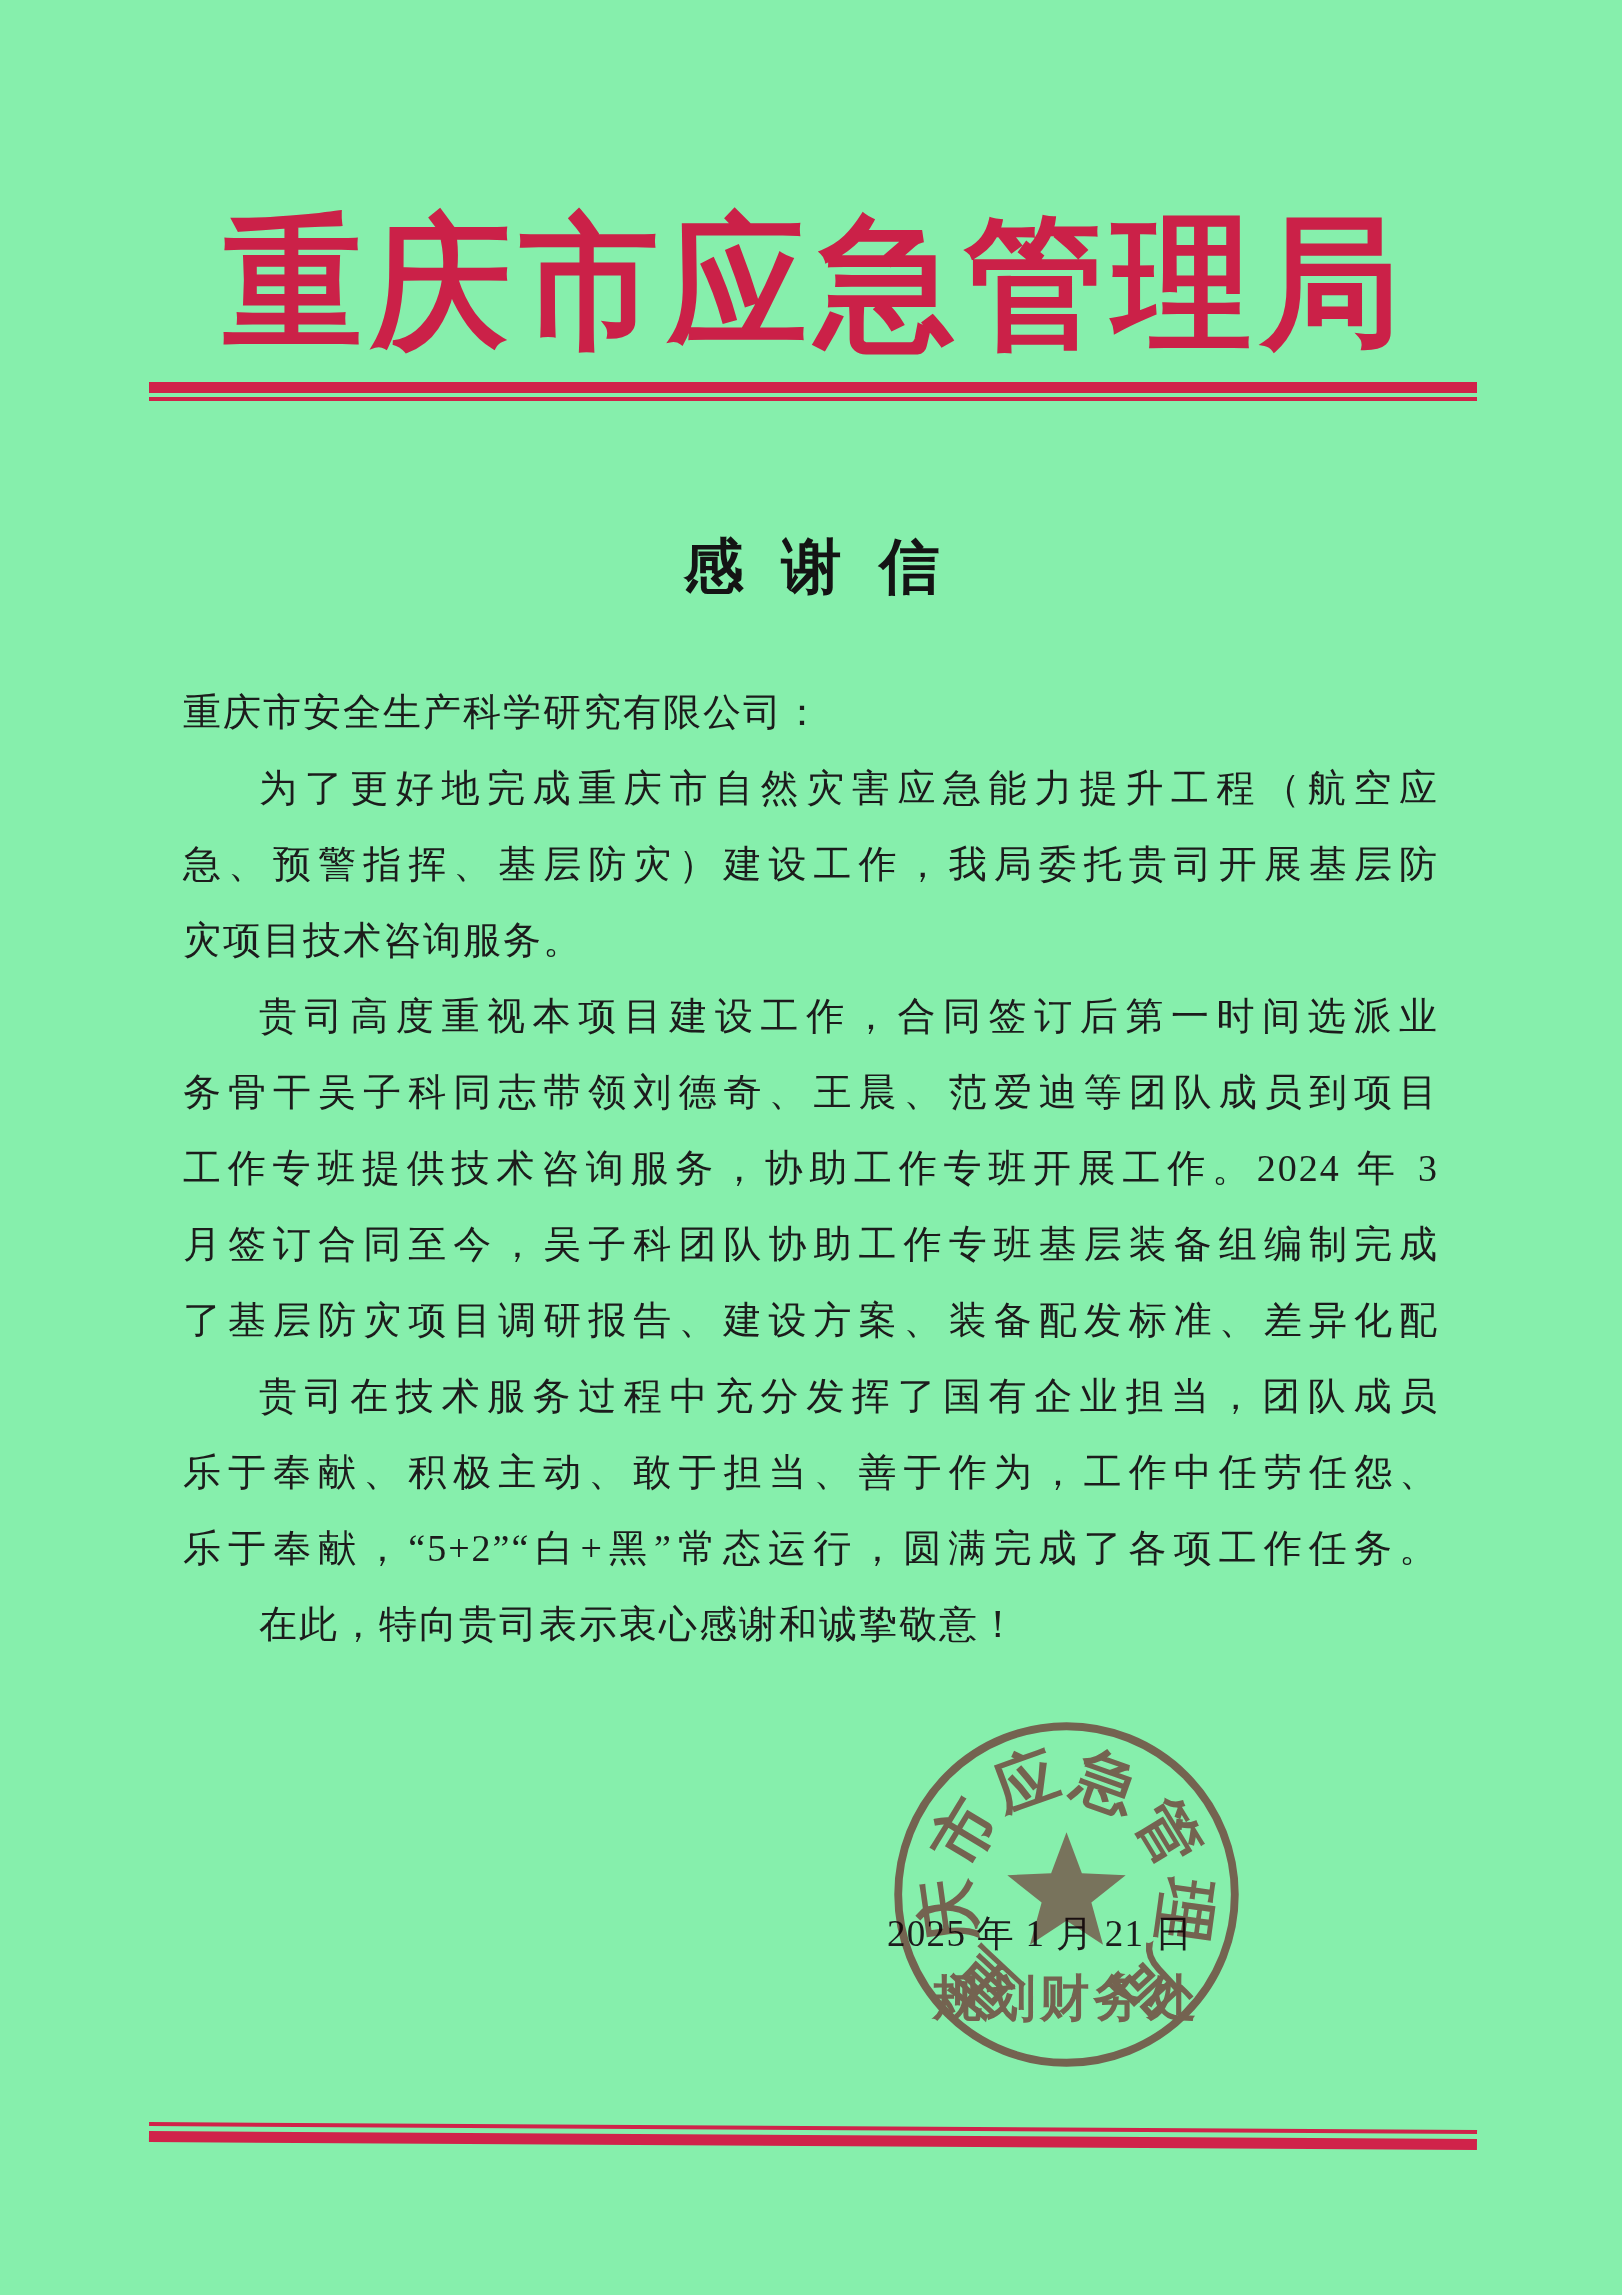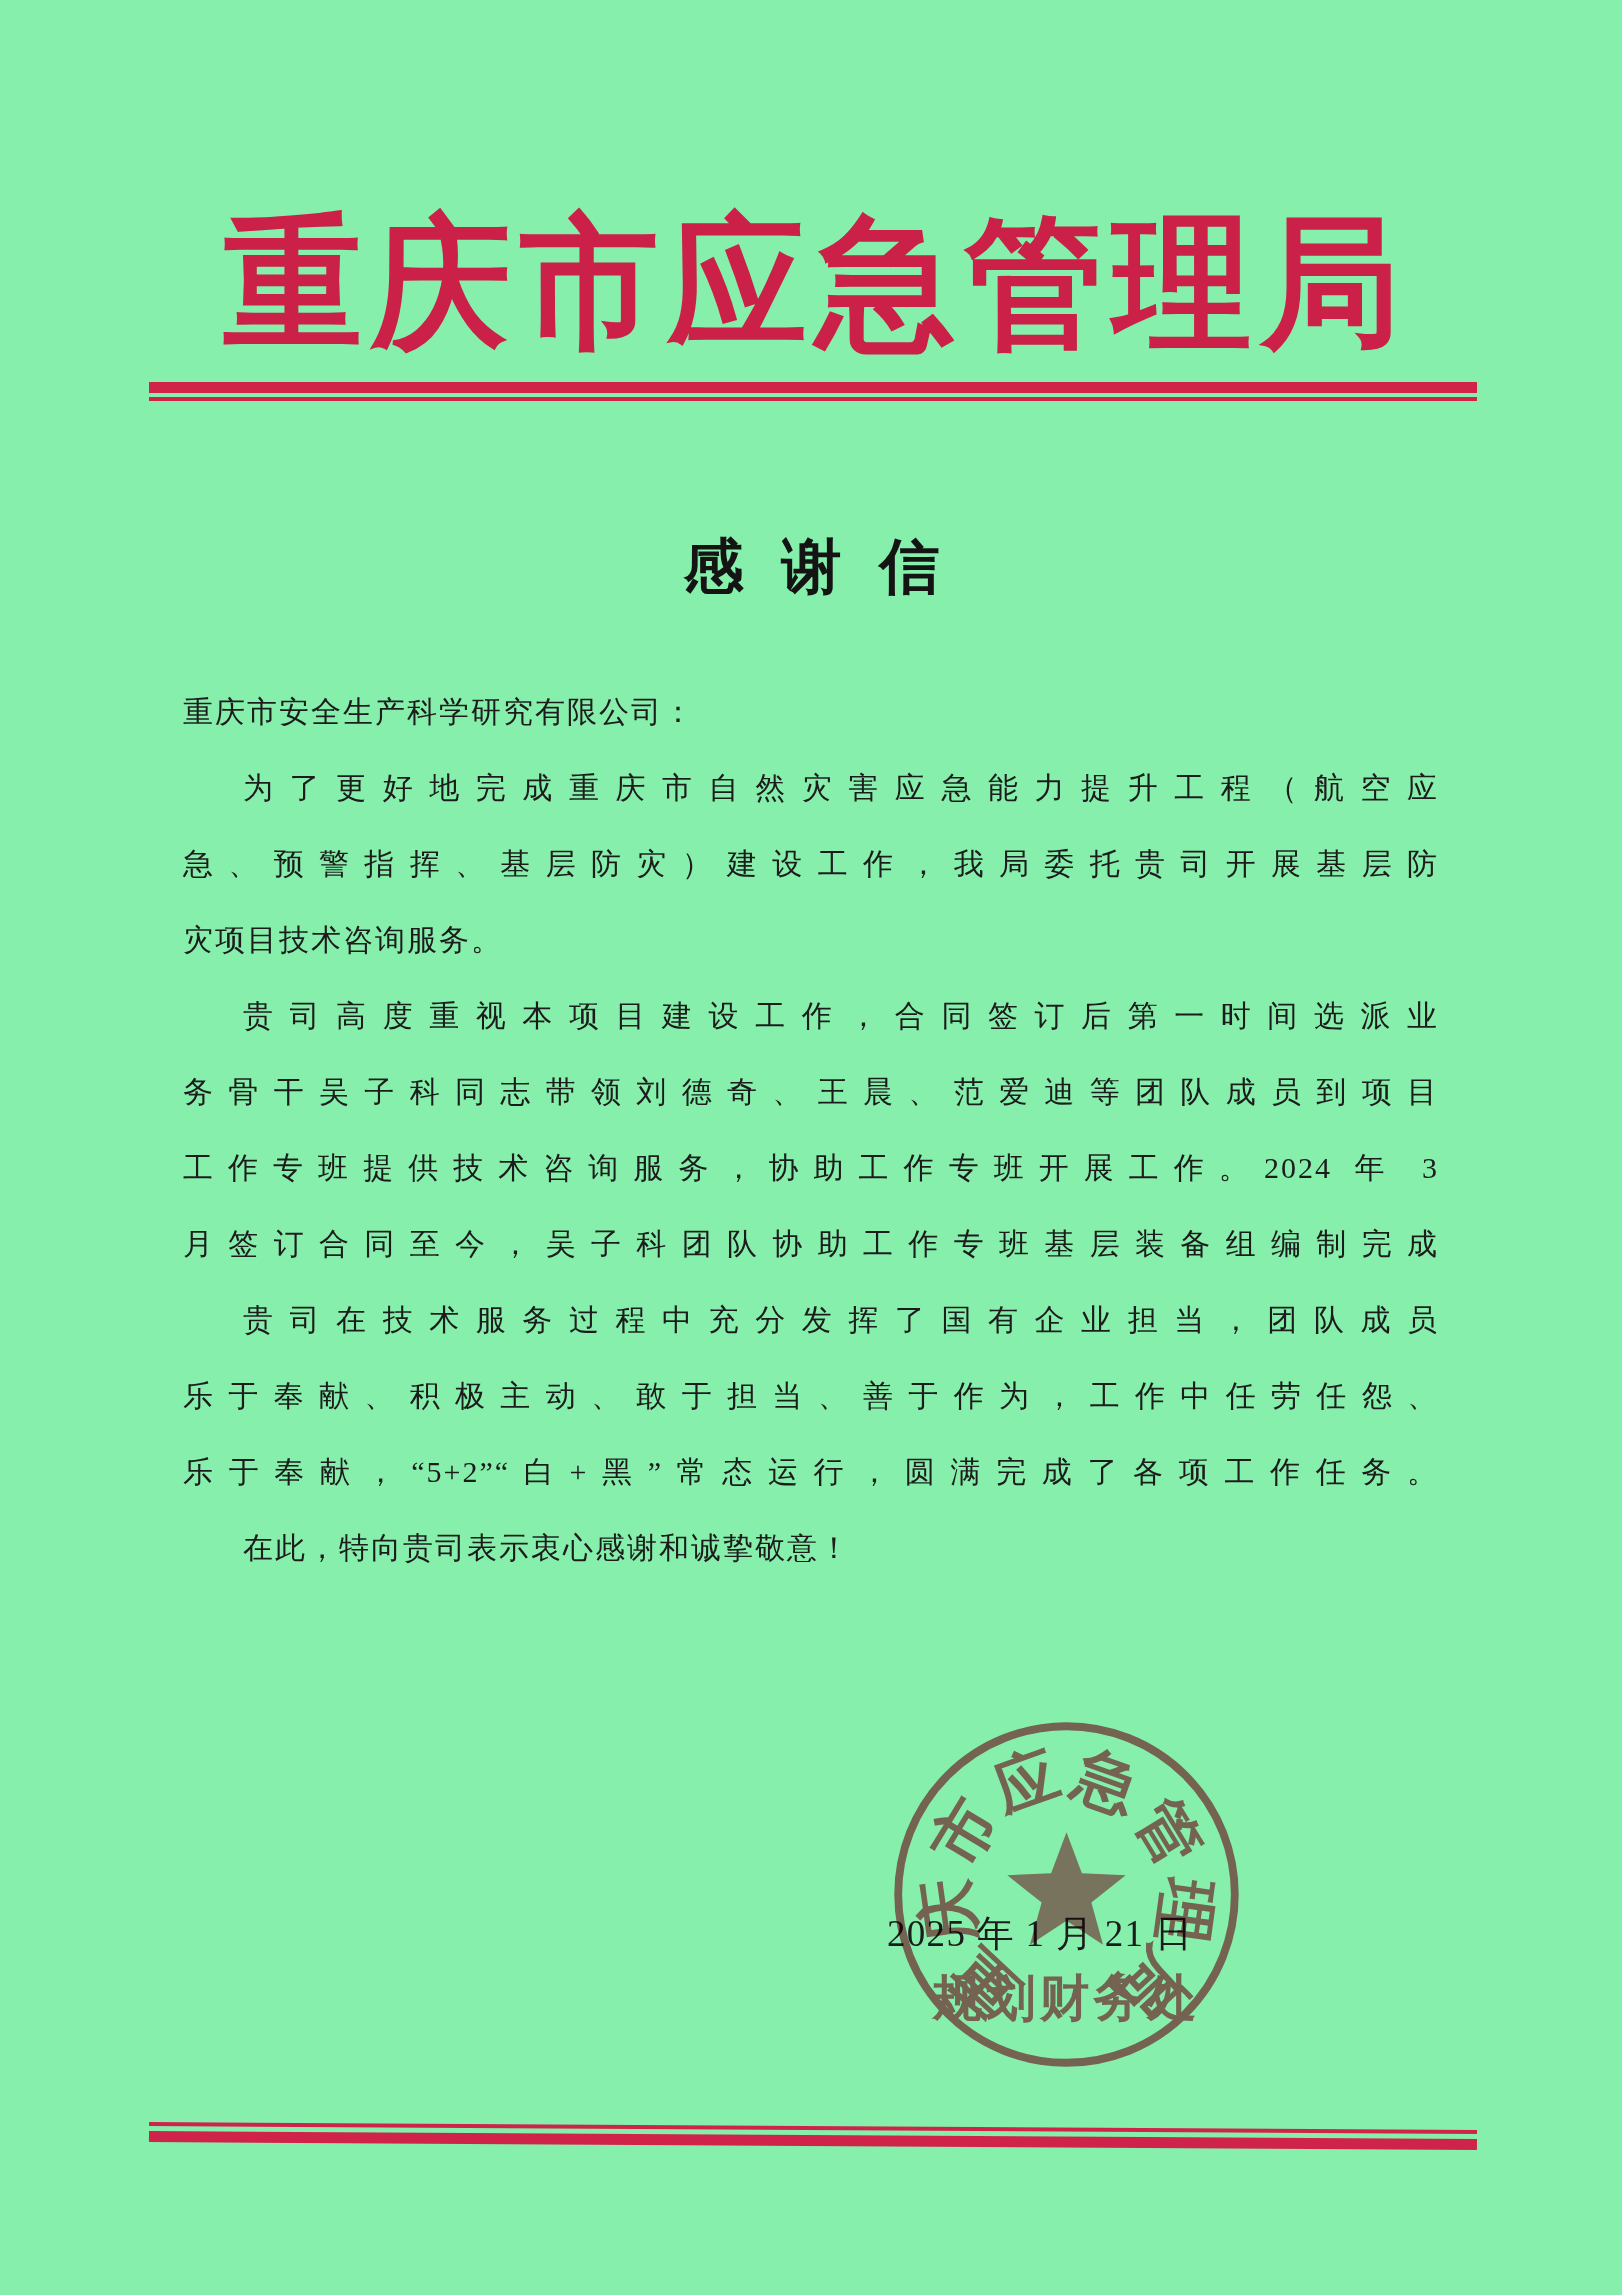--- a/index.html
+++ b/index.html
@@ -24,21 +24,21 @@
   .rule-bot-thick{position:absolute;left:0;top:11px;width:100%;height:11px;background:#d0234a;}
   
   .doc-title{
     position:absolute;left:0;top:528px;width:1623px;text-align:center;
     font-size:60px;font-weight:bold;color:#141414;
     letter-spacing:38px;text-indent:38px;line-height:79px;
   }
   
   .body-text{
     position:absolute;left:183px;top:674px;width:1256px;
-    font-size:30px;color:#1c1c1c;letter-spacing:2px;
+    font-size:38px;color:#1c1c1c;letter-spacing:2px;
   }
   .bl{height:76px;line-height:76px;white-space:nowrap;}
   .bl.j{white-space:normal;text-align:justify;text-align-last:justify;}
   .bl.ind{text-indent:2em;}
   
   .sign-office{
     position:absolute;left:753px;top:1832px;
     font-size:39px;color:#1c1c1c;letter-spacing:5.9px;line-height:47px;white-space:nowrap;
   }
   .sign-date{
@@ -67,20 +67,21 @@
 
   <div class="body-text" id="body-text">
       <div class="bl">重庆市安全生产科学研究有限公司：</div>
       <div class="bl ind j">为了更好地完成重庆市自然灾害应急能力提升工程（航空应</div>
       <div class="bl j">急、预警指挥、基层防灾）建设工作，我局委托贵司开展基层防</div>
       <div class="bl">灾项目技术咨询服务。</div>
       <div class="bl ind j">贵司高度重视本项目建设工作，合同签订后第一时间选派业</div>
       <div class="bl j">务骨干吴子科同志带领刘德奇、王晨、范爱迪等团队成员到项目</div>
       <div class="bl j">工作专班提供技术咨询服务，协助工作专班开展工作。2024 年 3</div>
       <div class="bl j">月签订合同至今，吴子科团队协助工作专班基层装备组编制完成</div>
+      <div class="bl j">了基层防灾项目调研报告、建设方案、装备配发标准、差异化配</div>
       <div class="bl ind j">贵司在技术服务过程中充分发挥了国有企业担当，团队成员</div>
       <div class="bl j">乐于奉献、积极主动、敢于担当、善于作为，工作中任劳任怨、</div>
       <div class="bl j">乐于奉献，“5+2”“白+黑”常态运行，圆满完成了各项工作任务。</div>
       <div class="bl ind">在此，特向贵司表示衷心感谢和诚挚敬意！</div>
     </div>
 
   <div class="sign-date">2025 年 1 月 21 日</div>
 
   <div class="stamp">
     <svg width="351" height="351" viewBox="0 0 536 536">

